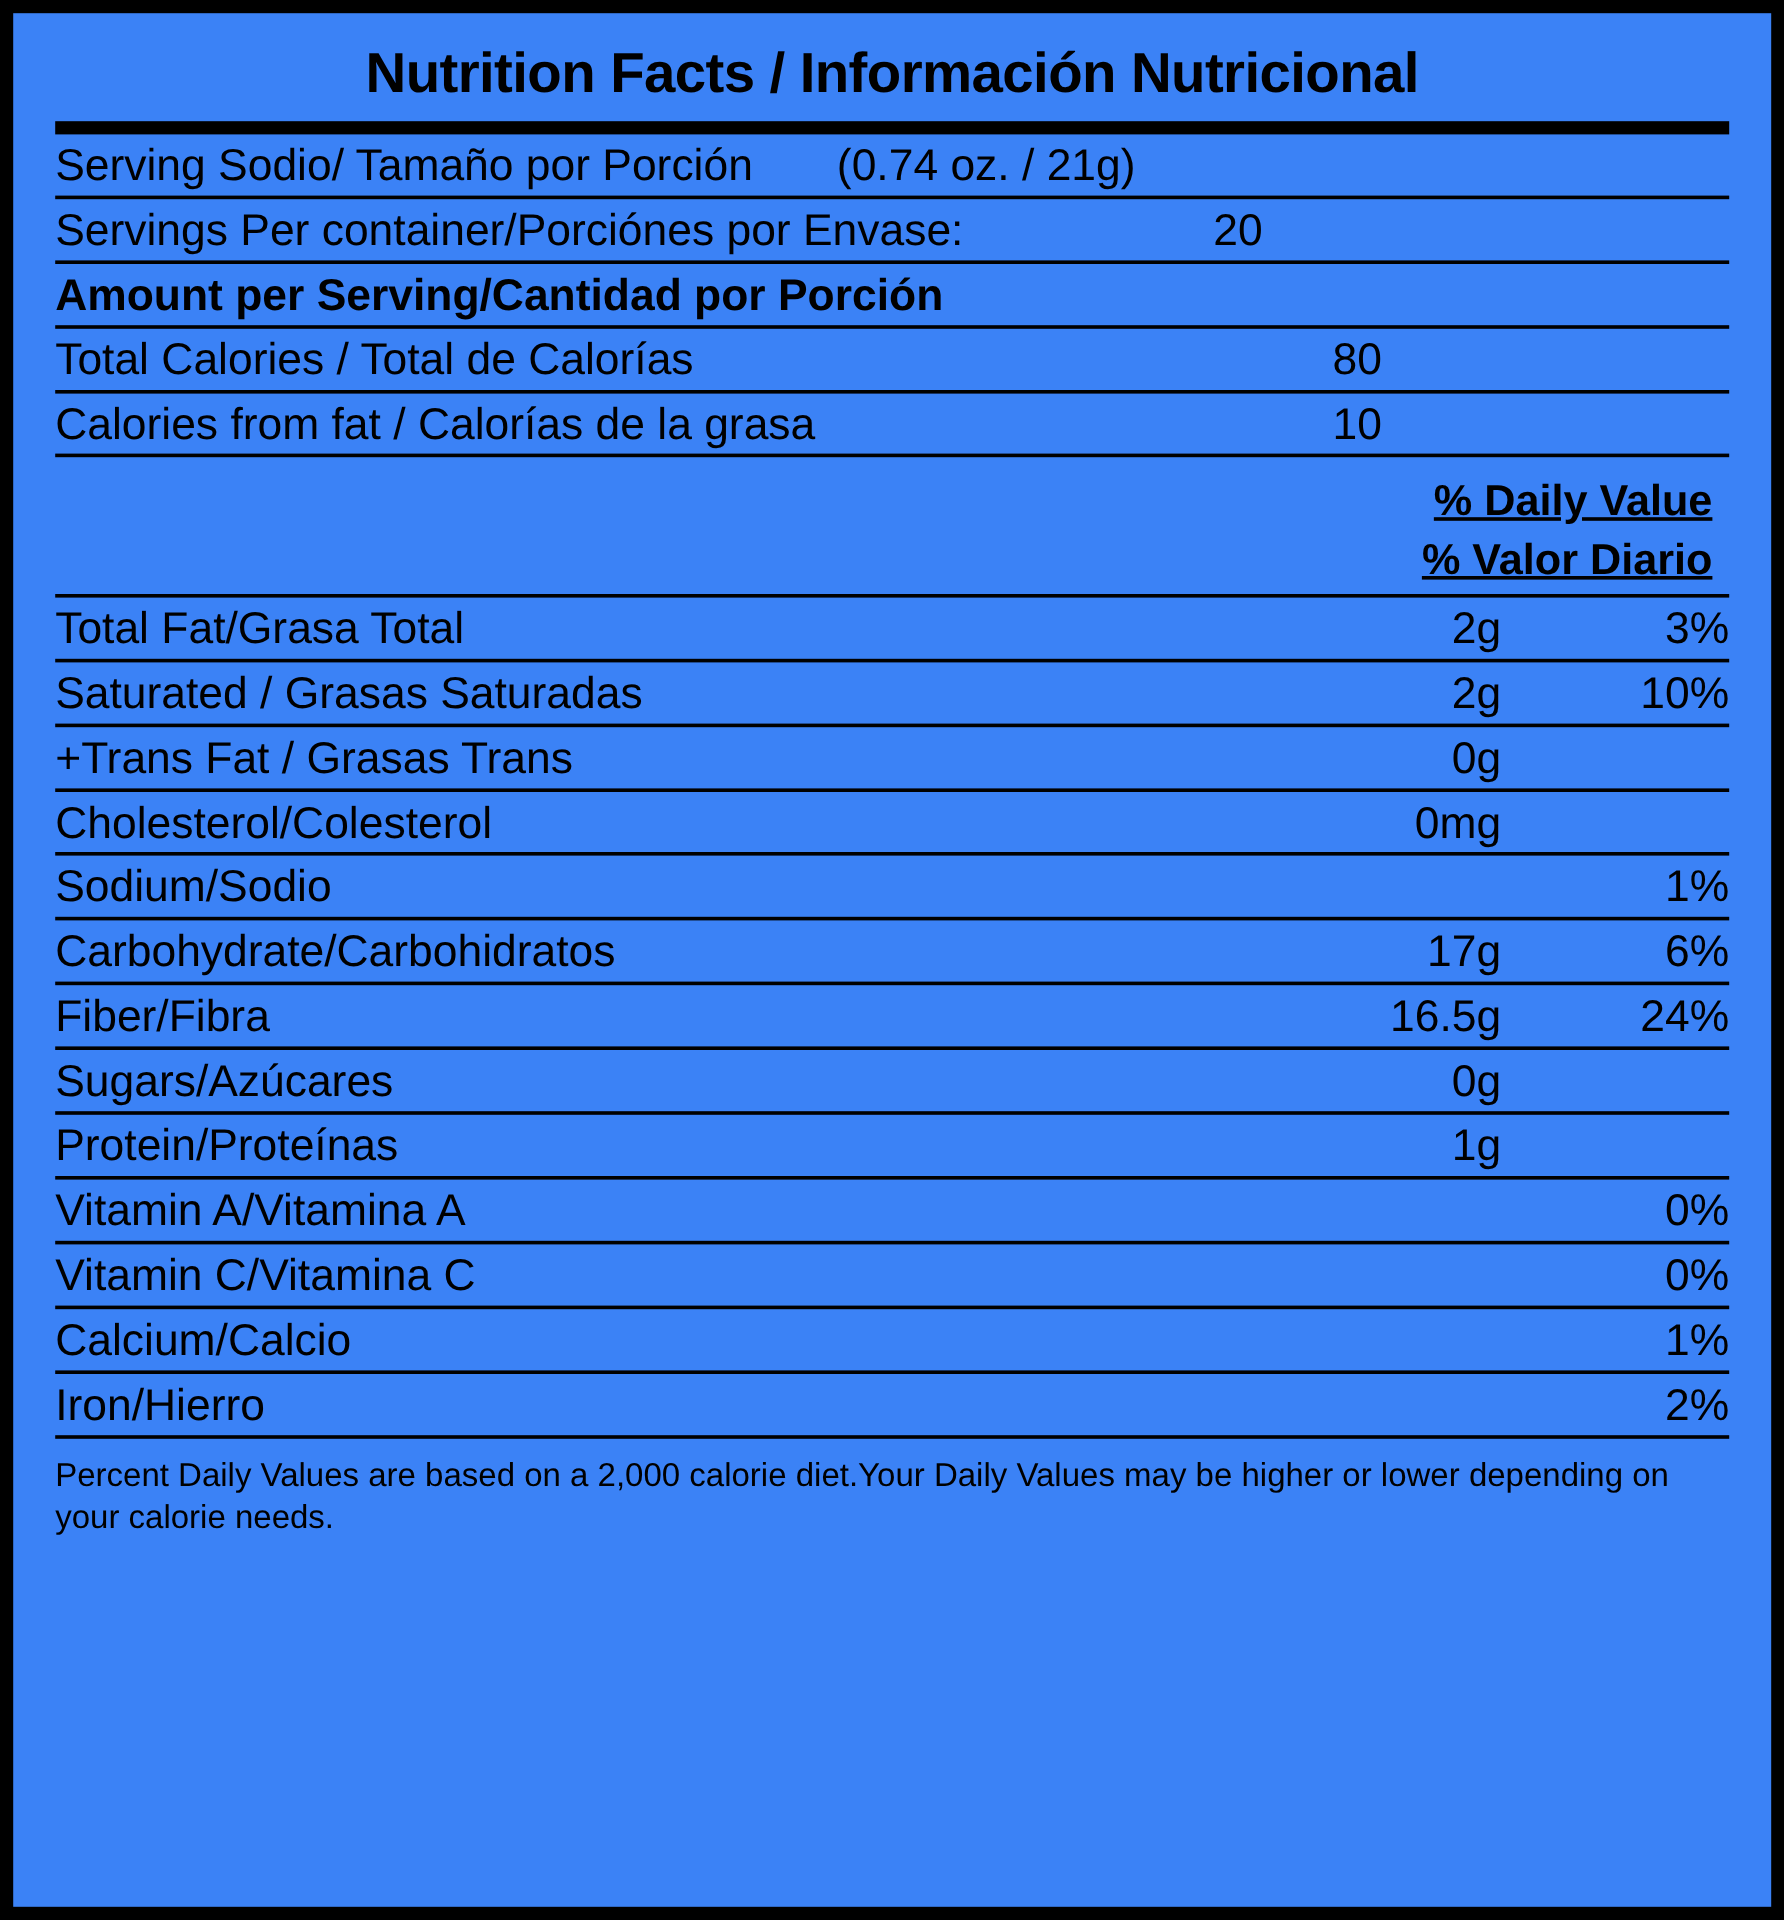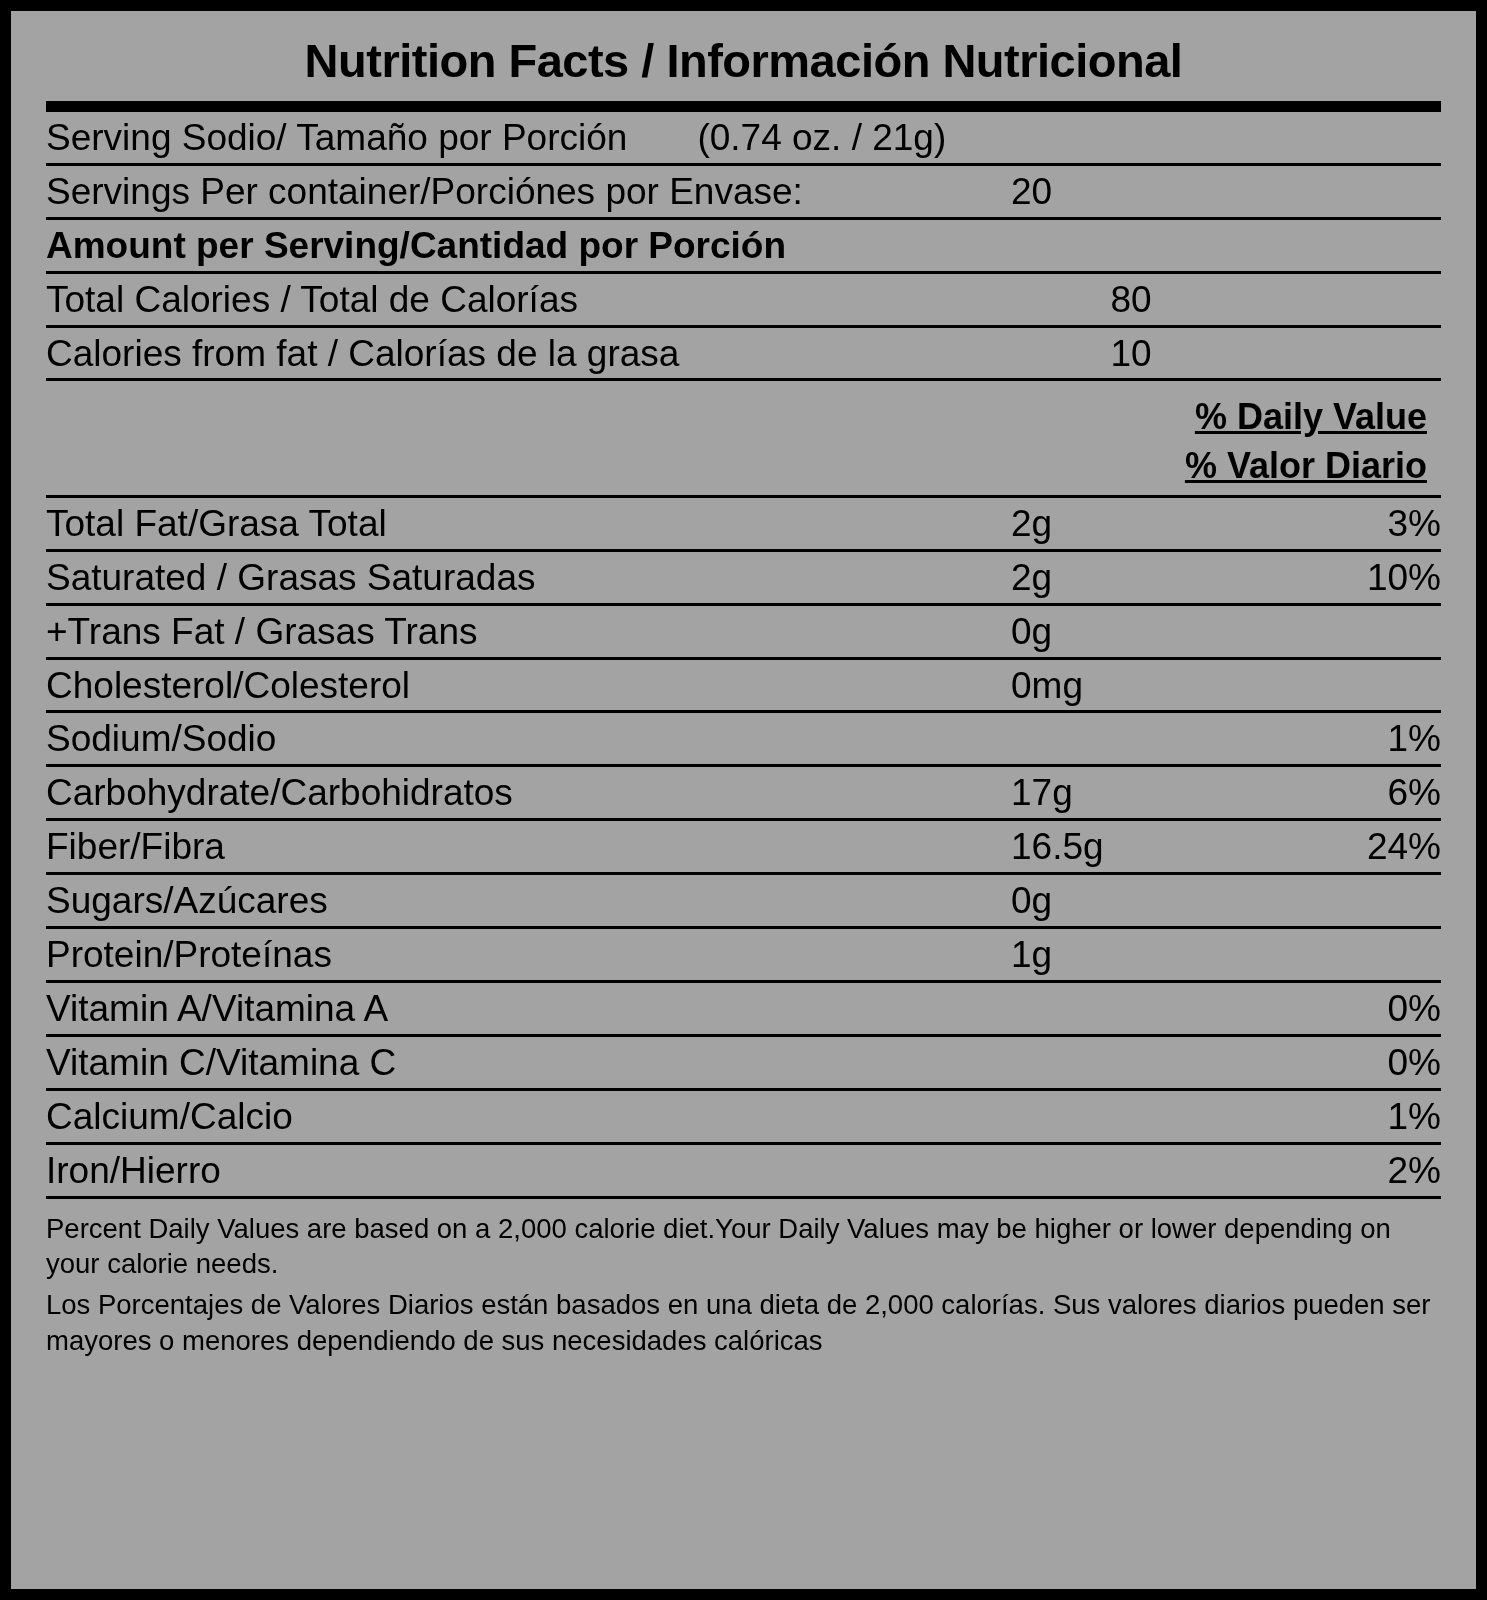--- a/index.html
+++ b/index.html
@@ -12,21 +12,21 @@
     height: 1600px;
     font-family: "Liberation Sans", sans-serif;
     color: #000000;
   }
   .label-outer {
     box-sizing: border-box;
     width: 1487px;
     height: 1600px;
     border: 11px solid #000000;
     padding: 0;
-    background: #a3a3a3;
+    background: #3b82f6;
   }
   .label-inner {
     box-sizing: border-box;
     width: 100%;
     height: 100%;
     padding: 14px 30px 10px 30px;
     display: flex;
     flex-direction: column;
   }
   .title {
@@ -55,20 +55,21 @@
     font-size: 37px;
     line-height: 1.08;
   }
   .row .name {
     flex: 1 1 auto;
     text-align: left;
     white-space: nowrap;
   }
   .row .amount {
     width: 240px;
+    text-align: right;
     white-space: nowrap;
   }
   .row .dv {
     width: 190px;
     text-align: right;
     white-space: nowrap;
   }
   .row.bold .name,
   .row.bold .amount,
   .row.bold .dv {
@@ -255,17 +256,16 @@
 
     <div class="row">
       <span class="name">Iron/Hierro</span>
       <span class="amount"></span>
       <span class="dv">2%</span>
     </div>
     <div class="rule-thin"></div>
 
     <div class="footnote">
       <p>Percent Daily Values are based on a 2,000 calorie diet.Your Daily Values may be higher or lower depending on your calorie needs.</p>
-      <p>Los Porcentajes de Valores Diarios están basados en una dieta de 2,000 calorías. Sus valores diarios pueden ser mayores o menores dependiendo de sus necesidades calóricas</p>
     </div>
 
   </div>
 </div>
 
 </body></html>

